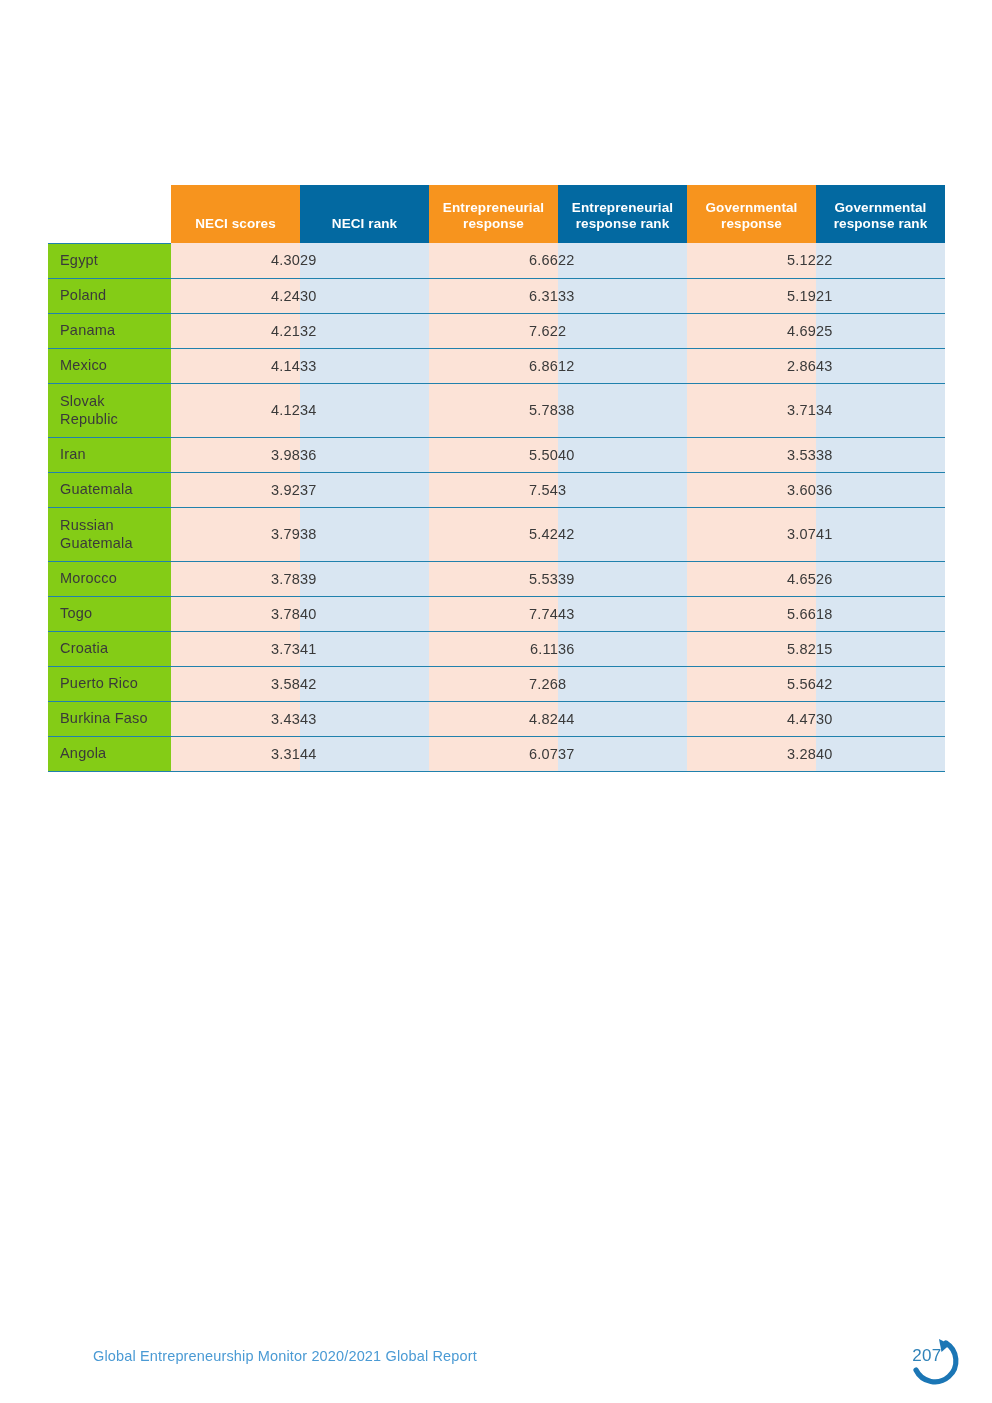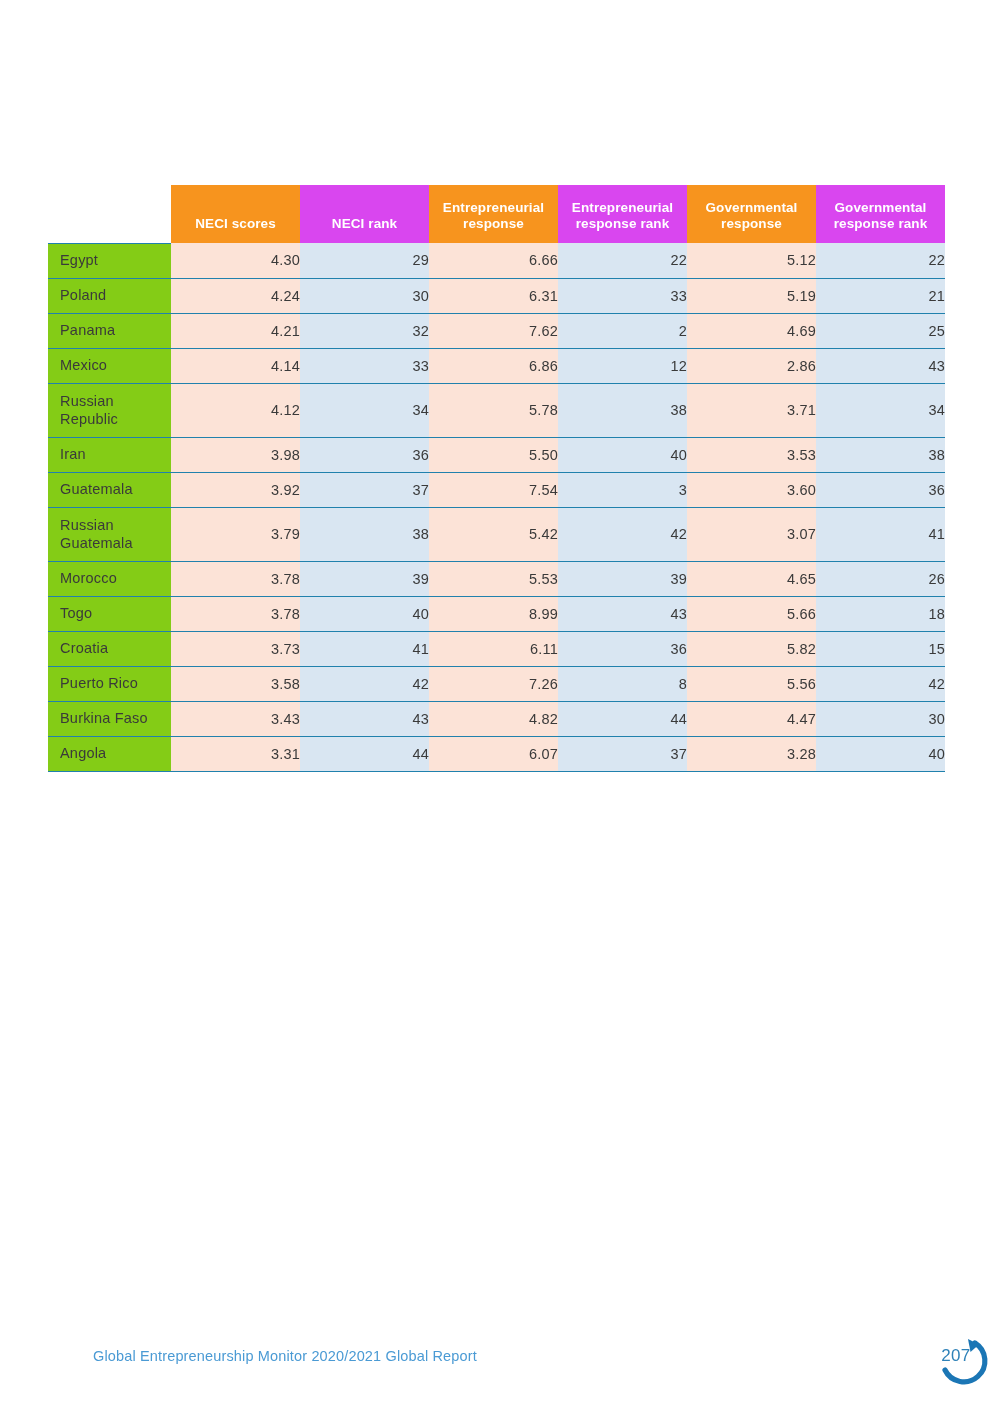--- a/index.html
+++ b/index.html
@@ -52,21 +52,21 @@
     letter-spacing: 0.1px;
     line-height: 1.18;
     height: 58px;
     box-sizing: border-box;
   }
   th.hdr-blank {
     background: #ffffff;
     border-bottom: 1.6px solid #2081ad;
   }
   th.hdr-orange { background: #F7941E; }
-  th.hdr-blue   { background: #d946ef; }
+  th.hdr-blue   { background: #0369a1; }
 
   th.hdr-orange .hdr-txt,
   th.hdr-blue   .hdr-txt {
     display: block;
     padding: 0 7px 11px 7px;
   }
 
   
   tbody td {
     padding: 0;
@@ -86,40 +86,40 @@
     padding-left: 12px;
     padding-right: 6px;
     line-height: 1.25;
   }
   td.val-orange {
     background: #FCE3D7;
     text-align: right;
   }
   td.val-blue {
     background: #D9E6F2;
-    text-align: right;
+    text-align: left;
   }
 
   
   tbody tr.tall td { height: 54px; }
 
   
   .footer {
     position: absolute;
     left: 93px;
     top: 1348px;
     font-size: 14.5px;
     color: #4a9ad4;
     letter-spacing: 0.15px;
     white-space: nowrap;
   }
 
   .pagemark {
     position: absolute;
-    left: 932px;
+    left: 903px;
     top: 1334px;
     width: 58px;
     height: 58px;
   }
   .pagemark .num {
     position: absolute;
     left: 0;
     top: 12px;
     width: 48px;
     text-align: center;
@@ -199,21 +199,21 @@
           <tr>
             <td class="country">Mexico</td>
             <td class="val-orange">4.14</td>
             <td class="val-blue">33</td>
             <td class="val-orange">6.86</td>
             <td class="val-blue">12</td>
             <td class="val-orange">2.86</td>
             <td class="val-blue">43</td>
           </tr>
           <tr class="tall">
-            <td class="country">Russian Republic</td>
+            <td class="country">Slovak Republic</td>
             <td class="val-orange">4.12</td>
             <td class="val-blue">34</td>
             <td class="val-orange">5.78</td>
             <td class="val-blue">38</td>
             <td class="val-orange">3.71</td>
             <td class="val-blue">34</td>
           </tr>
           <tr>
             <td class="country">Iran</td>
             <td class="val-orange">3.98</td>
@@ -247,21 +247,21 @@
             <td class="val-blue">39</td>
             <td class="val-orange">5.53</td>
             <td class="val-blue">39</td>
             <td class="val-orange">4.65</td>
             <td class="val-blue">26</td>
           </tr>
           <tr>
             <td class="country">Togo</td>
             <td class="val-orange">3.78</td>
             <td class="val-blue">40</td>
-            <td class="val-orange">8.99</td>
+            <td class="val-orange">7.74</td>
             <td class="val-blue">43</td>
             <td class="val-orange">5.66</td>
             <td class="val-blue">18</td>
           </tr>
           <tr>
             <td class="country">Croatia</td>
             <td class="val-orange">3.73</td>
             <td class="val-blue">41</td>
             <td class="val-orange">6.11</td>
             <td class="val-blue">36</td>

